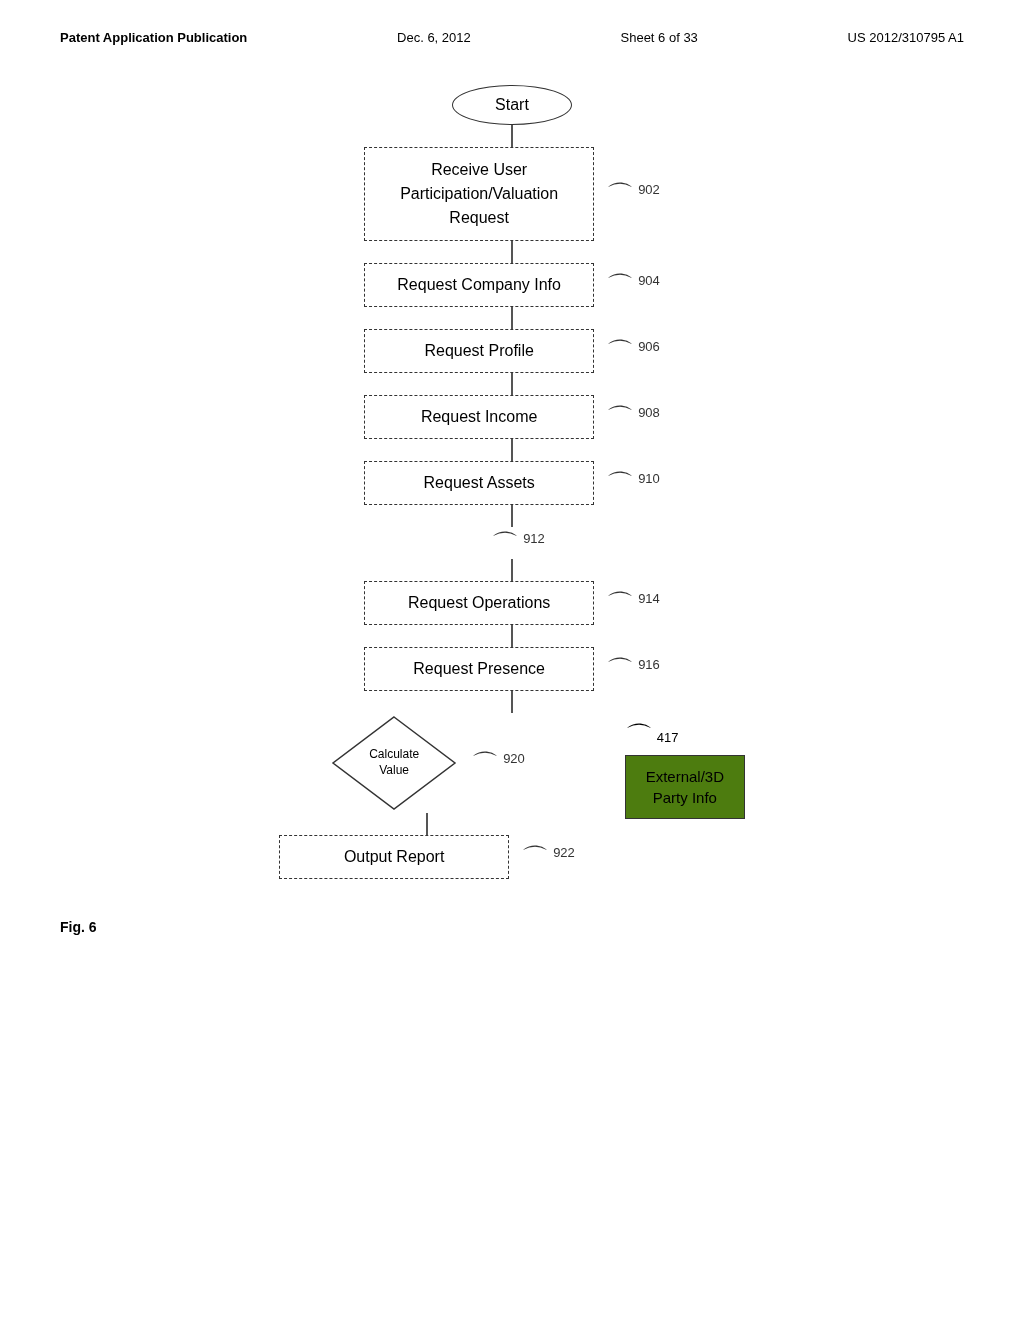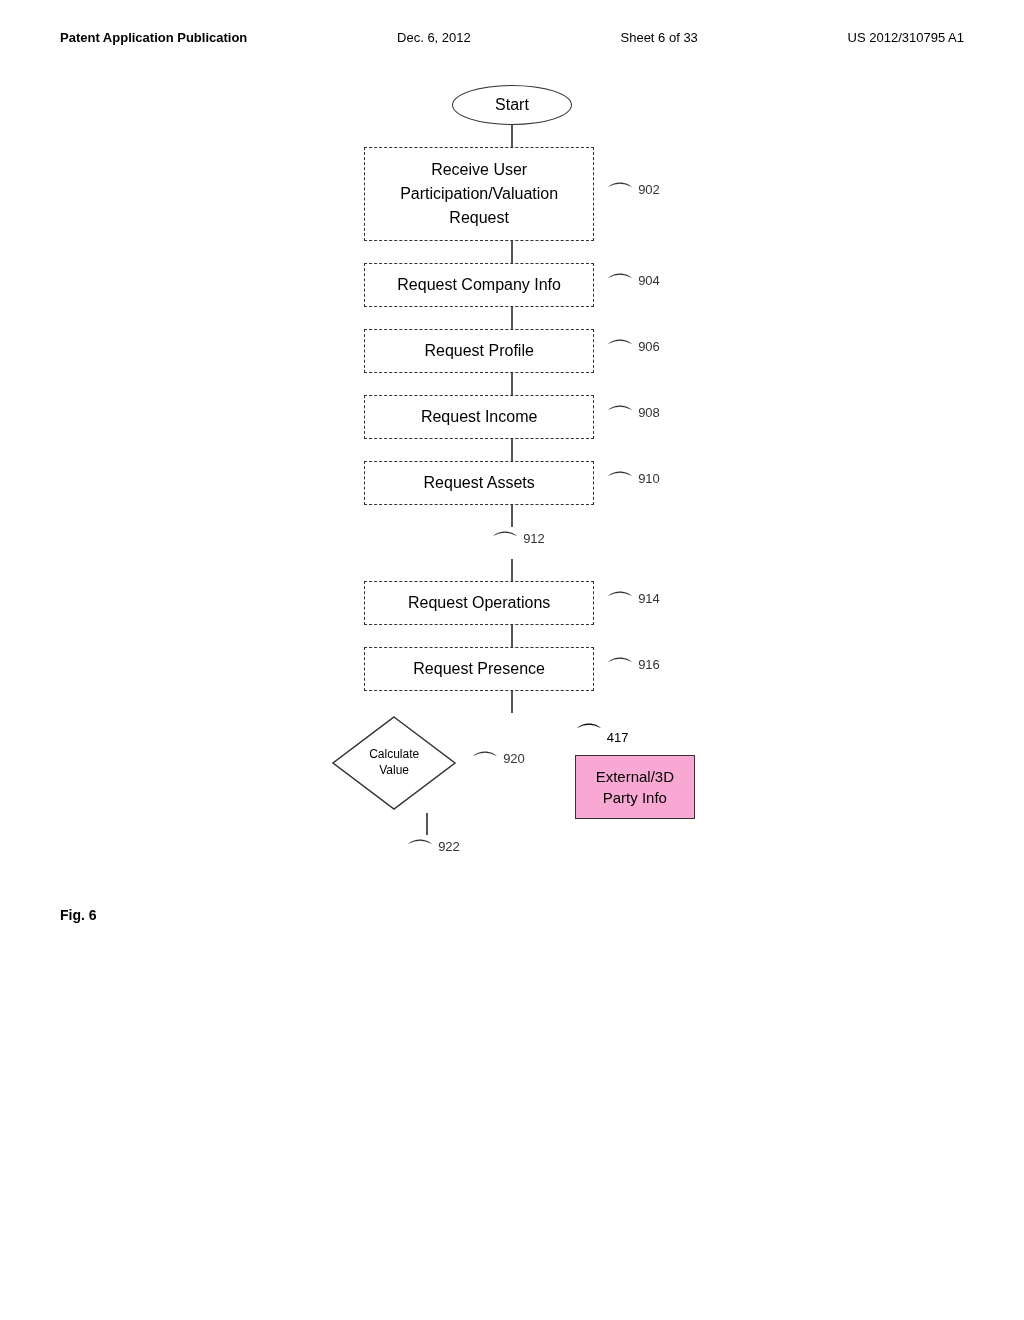--- a/index.html
+++ b/index.html
@@ -130,21 +130,21 @@
       height: 22px;
       background: #555;
     }
 
     
     .external-box {
       border: 1.5px solid #333;
       padding: 10px 14px;
       font-size: 15px;
       text-align: center;
-      background: #f9a8d4;
+      background: #4d7c0f;
       min-width: 120px;
       line-height: 1.4;
     }
   </style>
 </head>
 <body>
 
 <div class="page">
 
   <div class="header">
@@ -270,20 +270,23 @@
           </div>
           <div class="bracket-label">
             <span style="font-size:28px; line-height:1; font-weight:200; display:inline-block; transform:scaleX(-1);">⌒</span>
             <span style="font-size:13px; margin-left:4px;">920</span>
           </div>
         </div>
 
         <div class="vline"></div>
 
         <div class="step-row">
+          <div class="box box-dashed" style="min-width:230px;">
+            <span>Output Report</span>
+          </div>
           <div class="bracket-label">
             <span style="font-size:28px; line-height:1; font-weight:200; display:inline-block; transform:scaleX(-1);">⌒</span>
             <span style="font-size:13px; margin-left:4px;">922</span>
           </div>
         </div>
 
       </div>
 
       <div style="display:flex; flex-direction:column; align-items:flex-start; margin-top:10px;">
         <div style="display:flex; align-items:center; margin-bottom:4px;">

